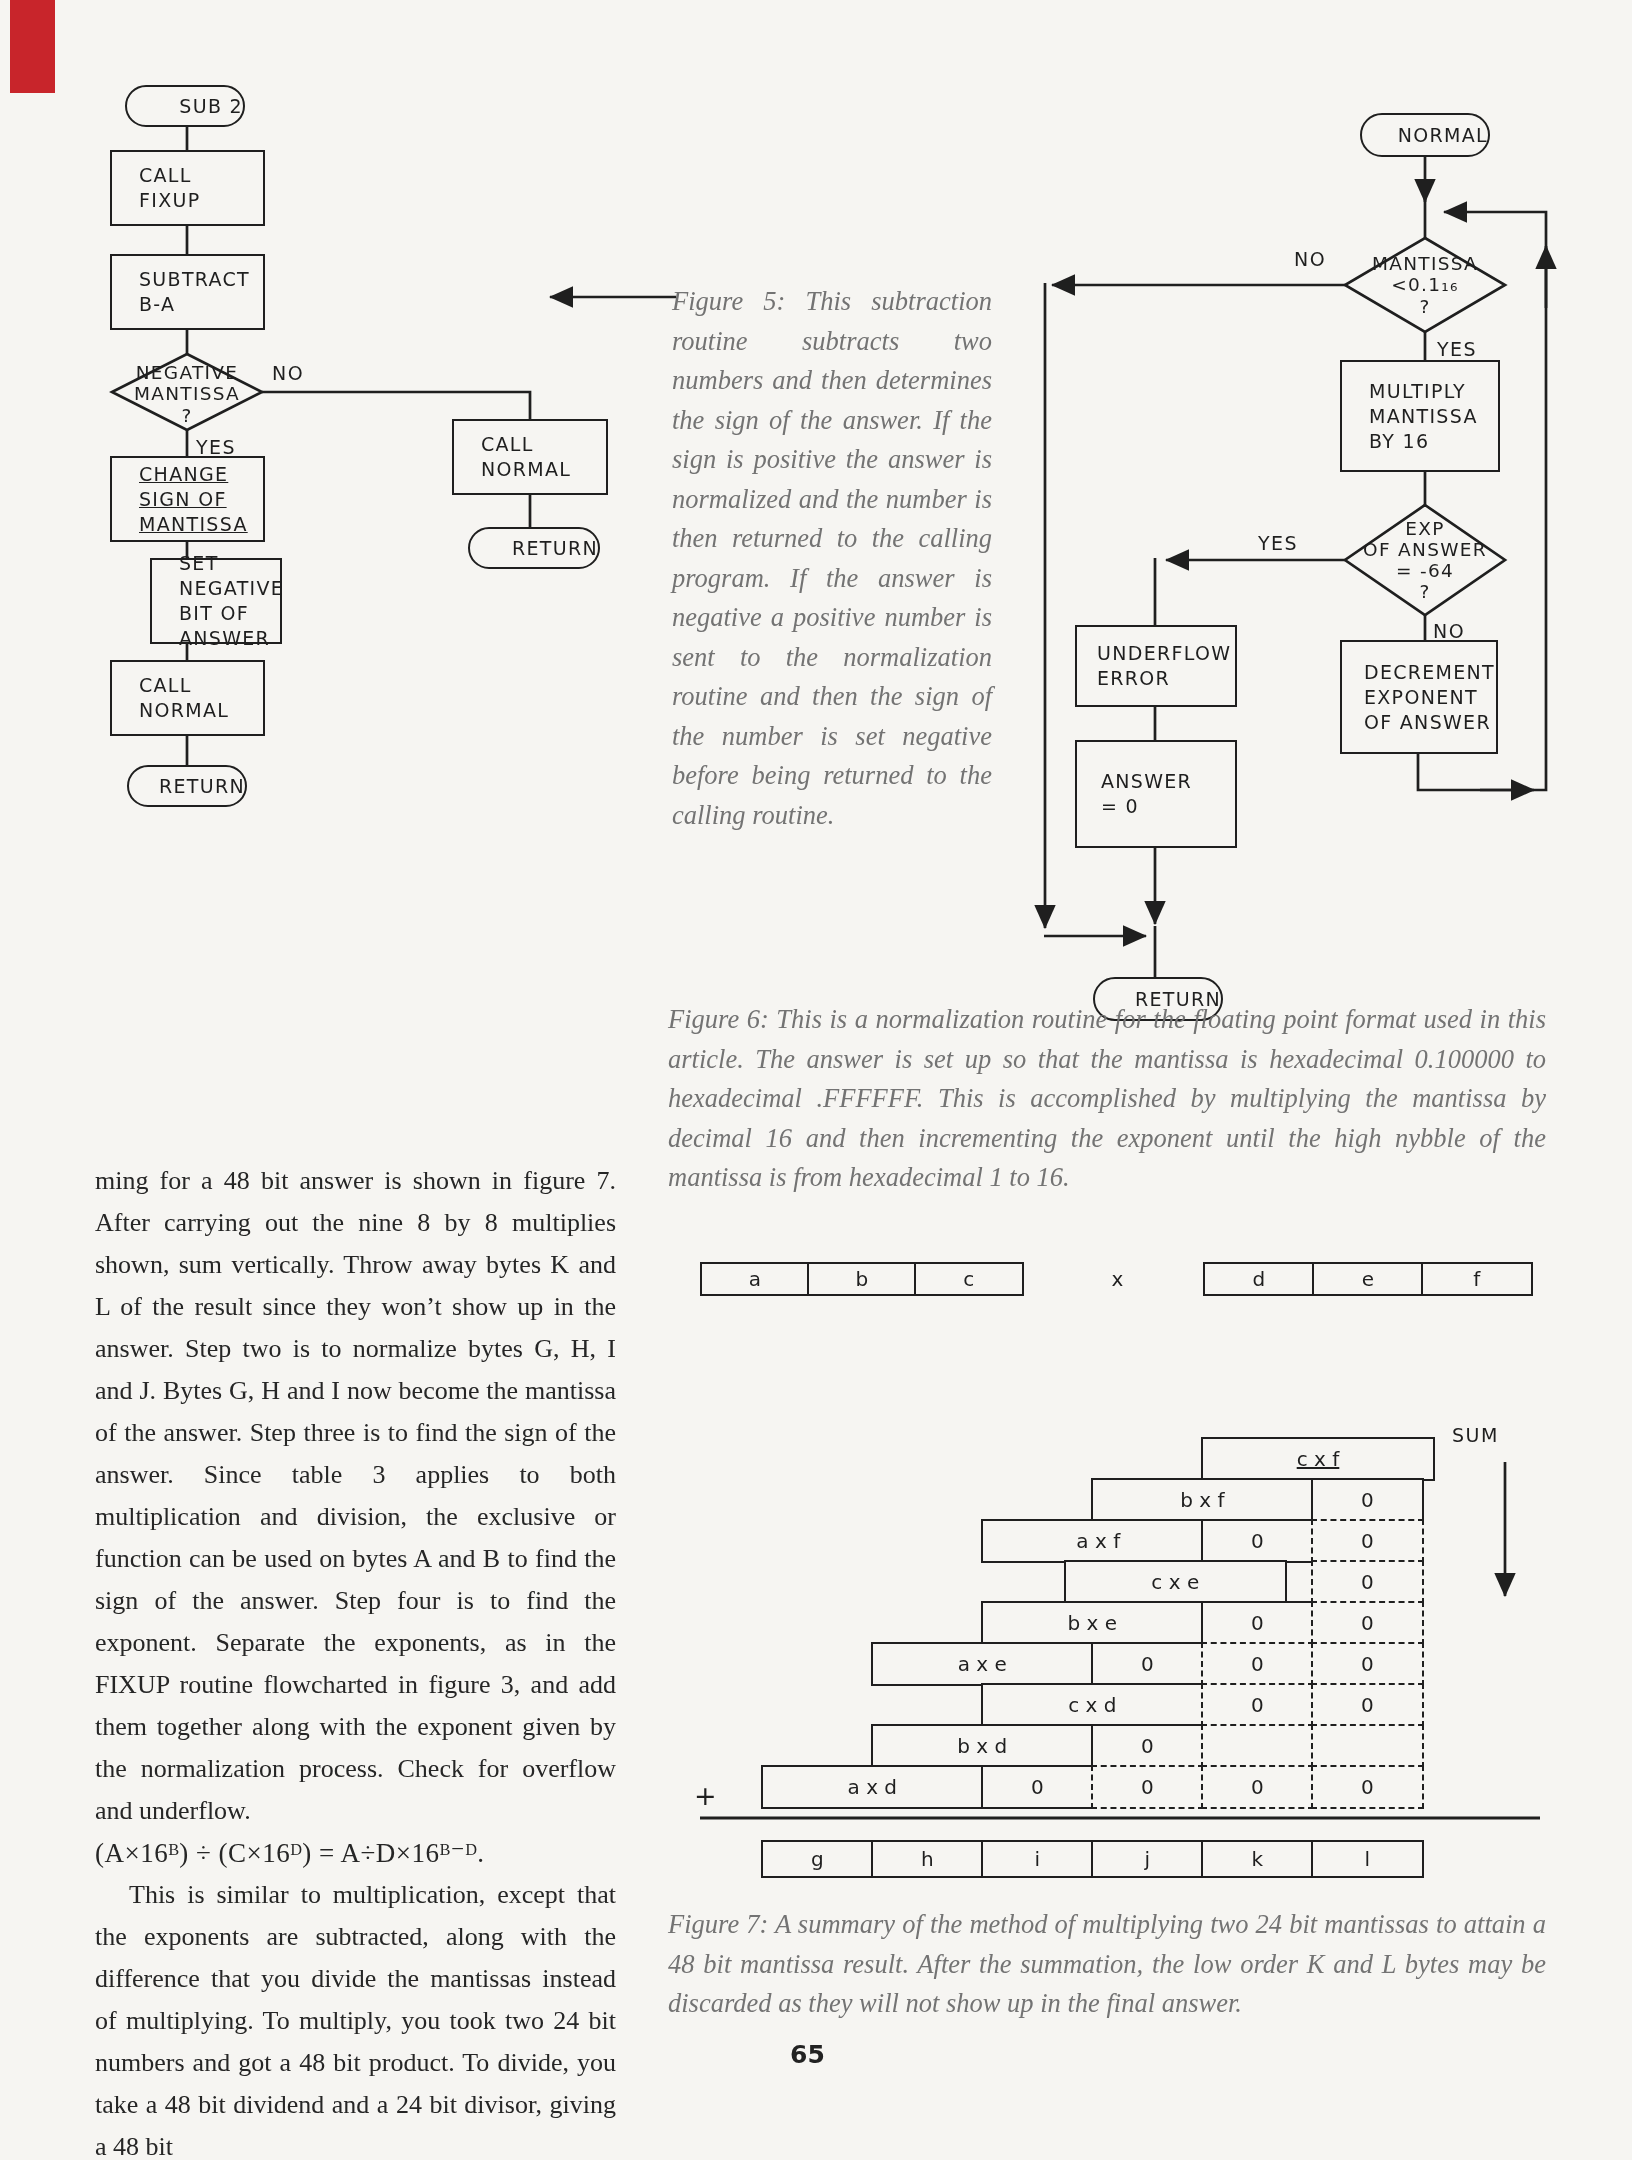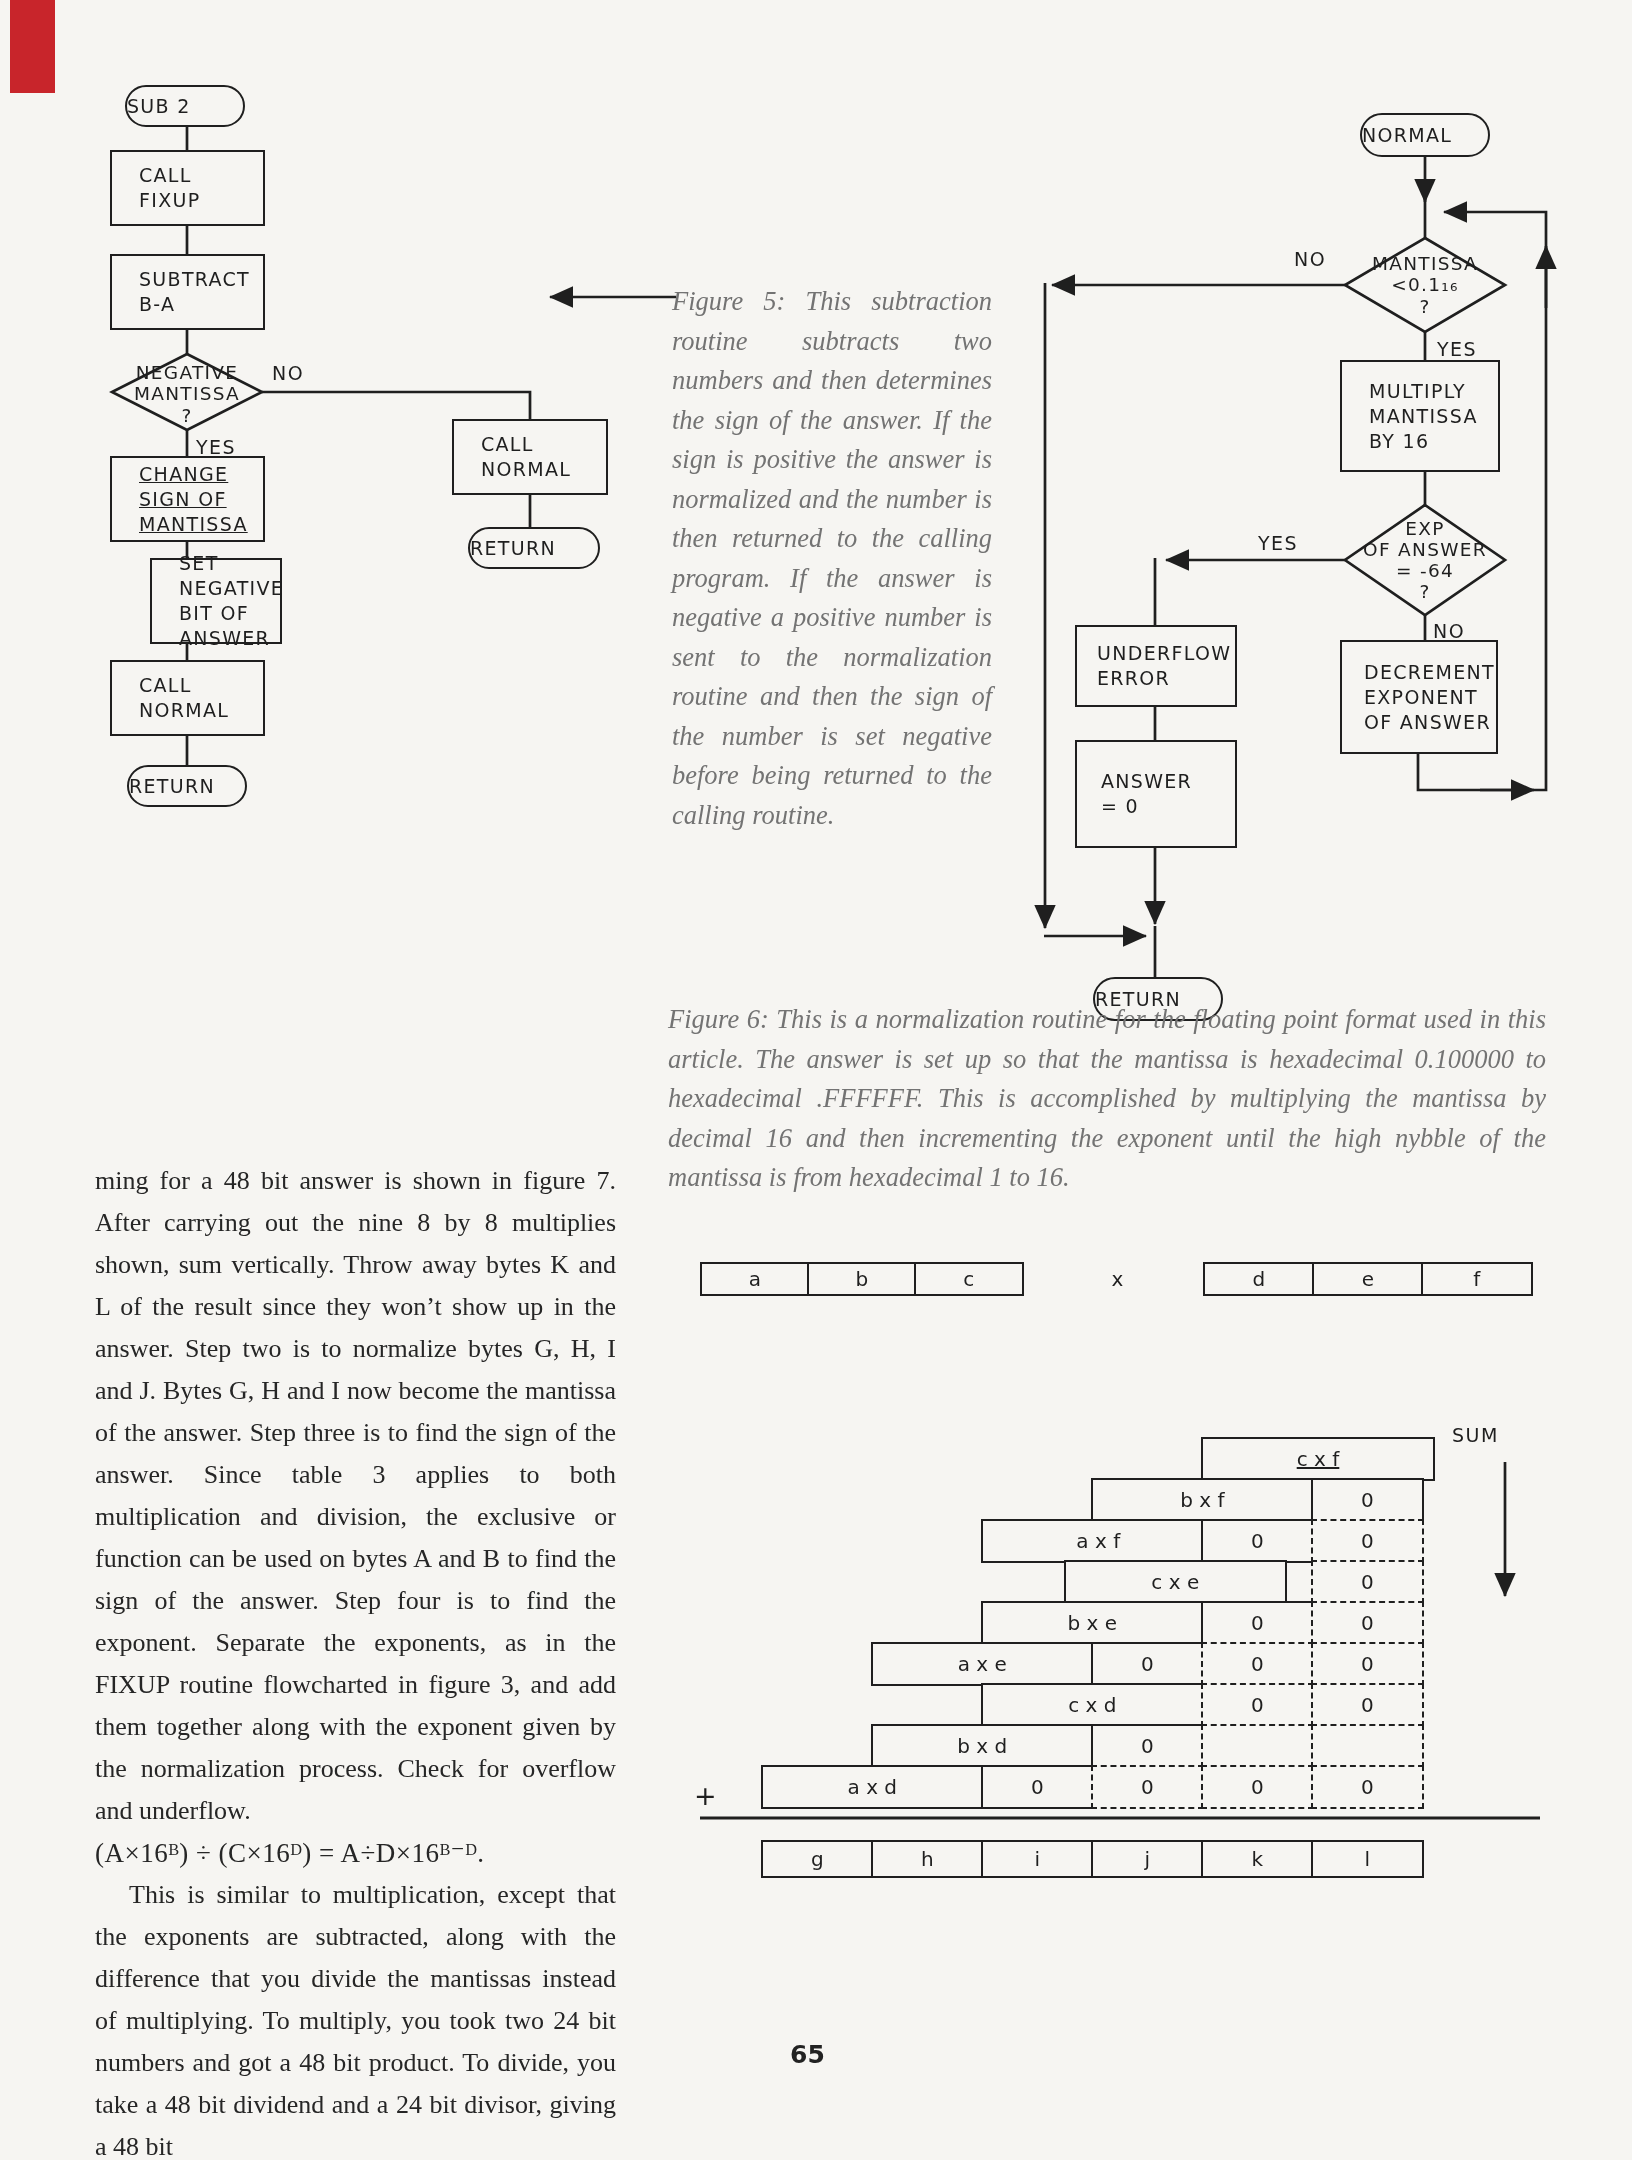--- a/index.html
+++ b/index.html
@@ -6,21 +6,21 @@
   body{background:#e8e8e6;}
   #page{position:relative;width:1632px;height:2160px;background:#f6f5f2;overflow:hidden;
         font-family:"Liberation Sans",sans-serif;color:#1f1f1f;}
   #overlay{position:absolute;left:0;top:0;z-index:1;}
   .abs{position:absolute;box-sizing:border-box;z-index:2;}
   .redbar{background:#c8252b;}
   
   .fbox{border:2.8px solid #1f1f1f;background:#f6f5f2;display:flex;align-items:center;
         justify-content:flex-start;padding-left:27px;}
   .term{border:2.8px solid #1f1f1f;background:#f6f5f2;border-radius:999px;display:flex;
-        align-items:center;justify-content:flex-start;padding-left:0;}
+        align-items:center;justify-content:flex-end;padding-left:0;}
   .fc-text{font-family:"DejaVu Sans","Liberation Sans",sans-serif;font-size:19px;
            letter-spacing:1.3px;line-height:25px;white-space:pre-line;color:#1f1f1f;}
   .dlabel{display:flex;align-items:center;justify-content:center;text-align:center;
           line-height:21.5px;font-size:18.5px;}
   .branch{font-family:"DejaVu Sans","Liberation Sans",sans-serif;font-size:19px;
           letter-spacing:1.5px;color:#1f1f1f;}
   
   .body-text{font-family:"Liberation Serif","DejaVu Serif",serif;font-size:26px;
              line-height:42px;text-align:justify;color:#262626;}
   .body-text p{margin:0;}
@@ -246,15 +246,16 @@
 
   <div id="fig7-result">
       <div class="ppcell pp-solid" style="left: 761px; top: 1840px; width: 112.6px; height: 38px;">g</div>
       <div class="ppcell pp-solid" style="left: 871px; top: 1840px; width: 112.6px; height: 38px;">h</div>
       <div class="ppcell pp-solid" style="left: 981px; top: 1840px; width: 112.6px; height: 38px;">i</div>
       <div class="ppcell pp-solid" style="left: 1091px; top: 1840px; width: 112.6px; height: 38px;">j</div>
       <div class="ppcell pp-solid" style="left: 1201px; top: 1840px; width: 112.6px; height: 38px;">k</div>
       <div class="ppcell pp-solid" style="left: 1311px; top: 1840px; width: 112.6px; height: 38px;">l</div>
     </div>
 
+  <div class="abs caption" style="left:668px;top:1905px;width:878px;">Figure 7: A summary of the method of multiplying two 24 bit mantissas to attain a 48 bit mantissa result. After the summation, the low order K and L bytes may be discarded as they will not show up in the final answer.</div>
 
   <div class="abs pagenum" style="left:790px;top:2040px;">65</div>
 </div>
 
 </body></html>

